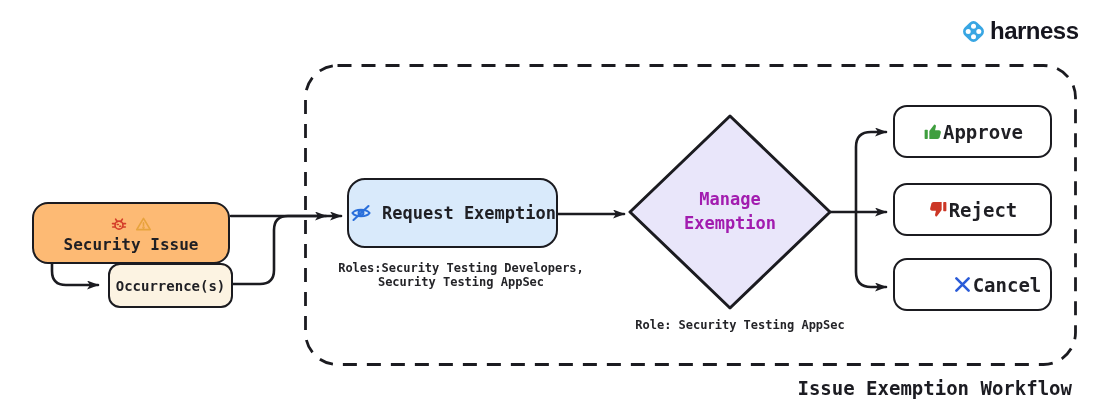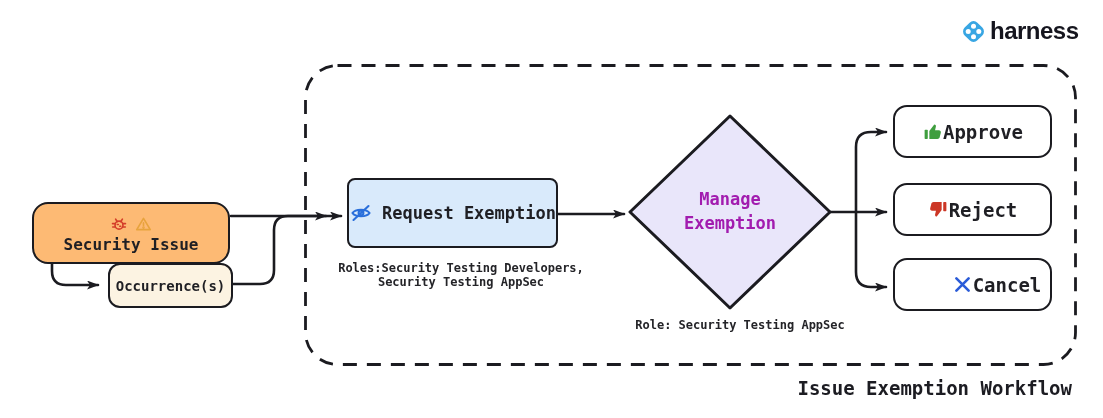--- a/index.html
+++ b/index.html
@@ -21,21 +21,21 @@
   .sec-issue{left:32px;top:202px;width:198px;height:62px;border-radius:16px;
     background:#fdba74;flex-direction:column;gap:2px;padding-top:2px;}
   .sec-issue .icon-row{display:flex;gap:6px;align-items:center;}
   .sec-issue .lbl{font-size:16px;}
 
   
   .occurrence{left:108px;top:263px;width:125px;height:45px;border-radius:12px;background:#fcf3e2;}
   .occurrence .lbl{font-size:14px;}
 
   
-  .request{left:347px;top:178px;width:211px;height:70px;border-radius:8px;background:#d9eafb;gap:9px;}
+  .request{left:347px;top:178px;width:211px;height:70px;border-radius:18px;background:#d9eafb;gap:9px;}
   .request .lbl{font-size:17px;}
 
   .roles-note{position:absolute;left:325px;top:261px;width:272px;text-align:center;
     font-size:12px;font-weight:700;line-height:14px;color:#242428;}
 
   
   .diamond-label{position:absolute;left:650px;top:187px;width:160px;text-align:center;
     font-size:17px;font-weight:600;line-height:24px;color:#a21caf;}
   .role-note{position:absolute;left:610px;top:318px;width:260px;text-align:center;
     font-size:12px;font-weight:600;color:#242428;}

